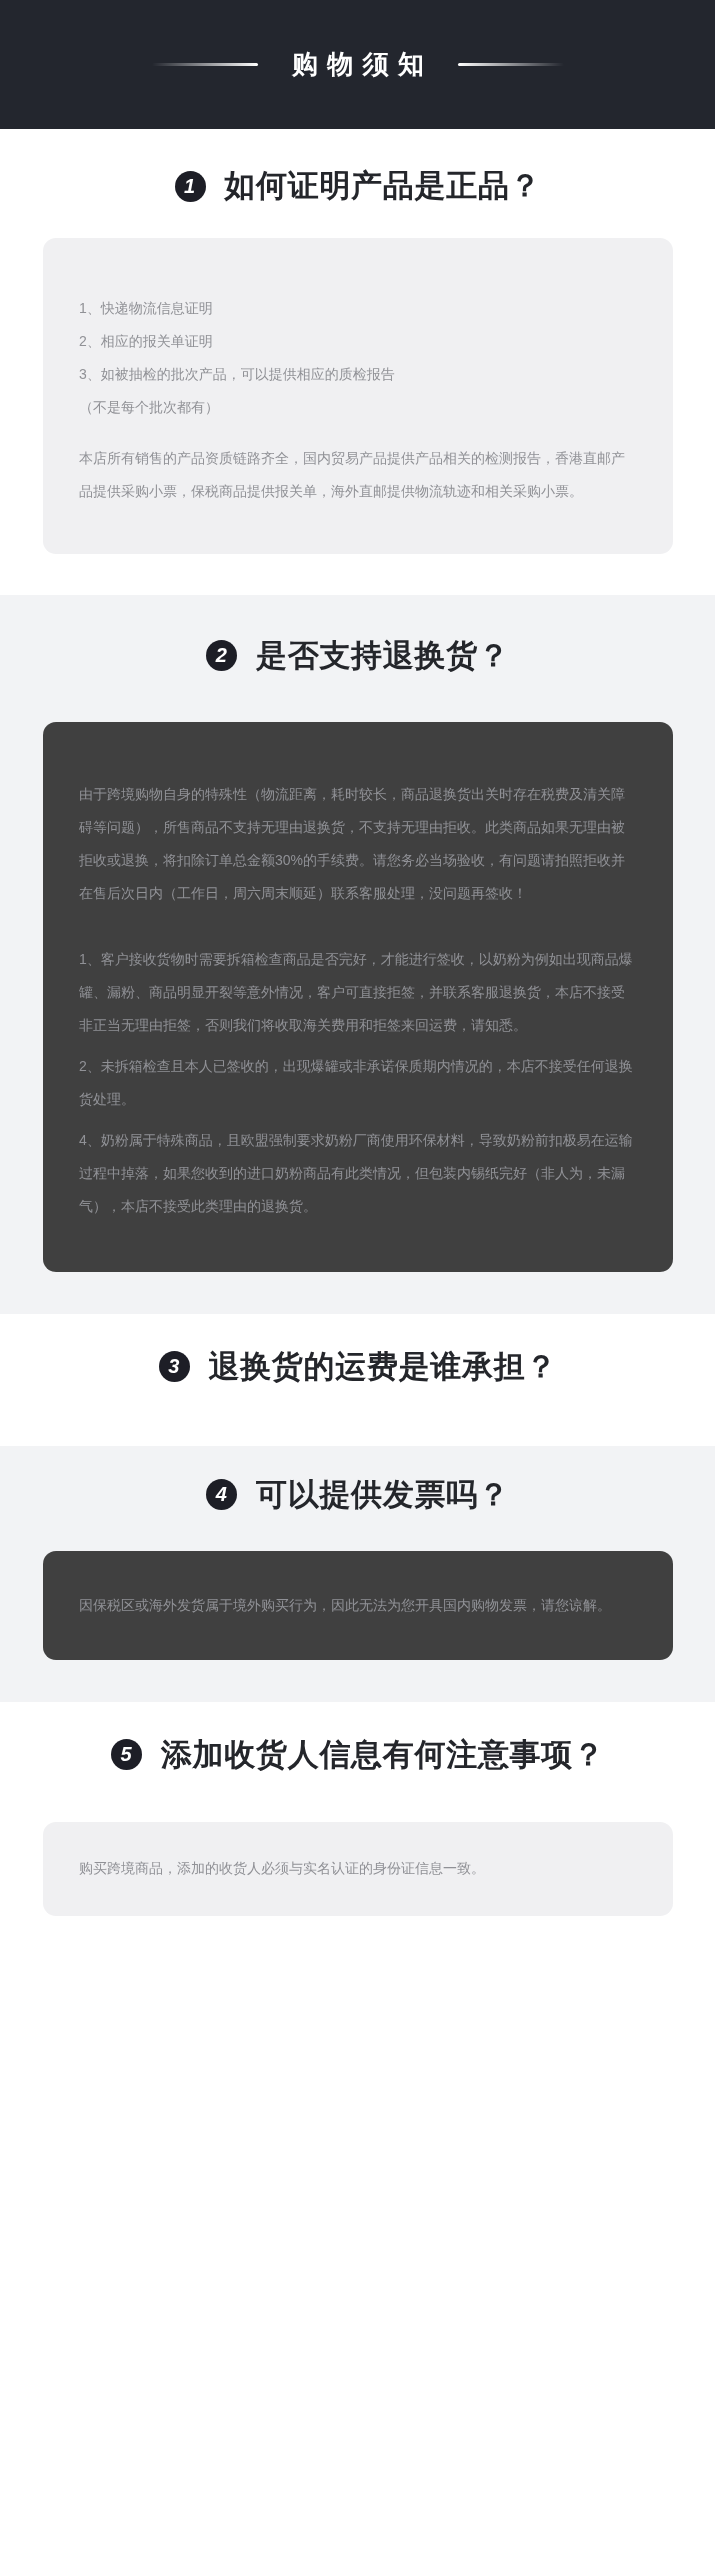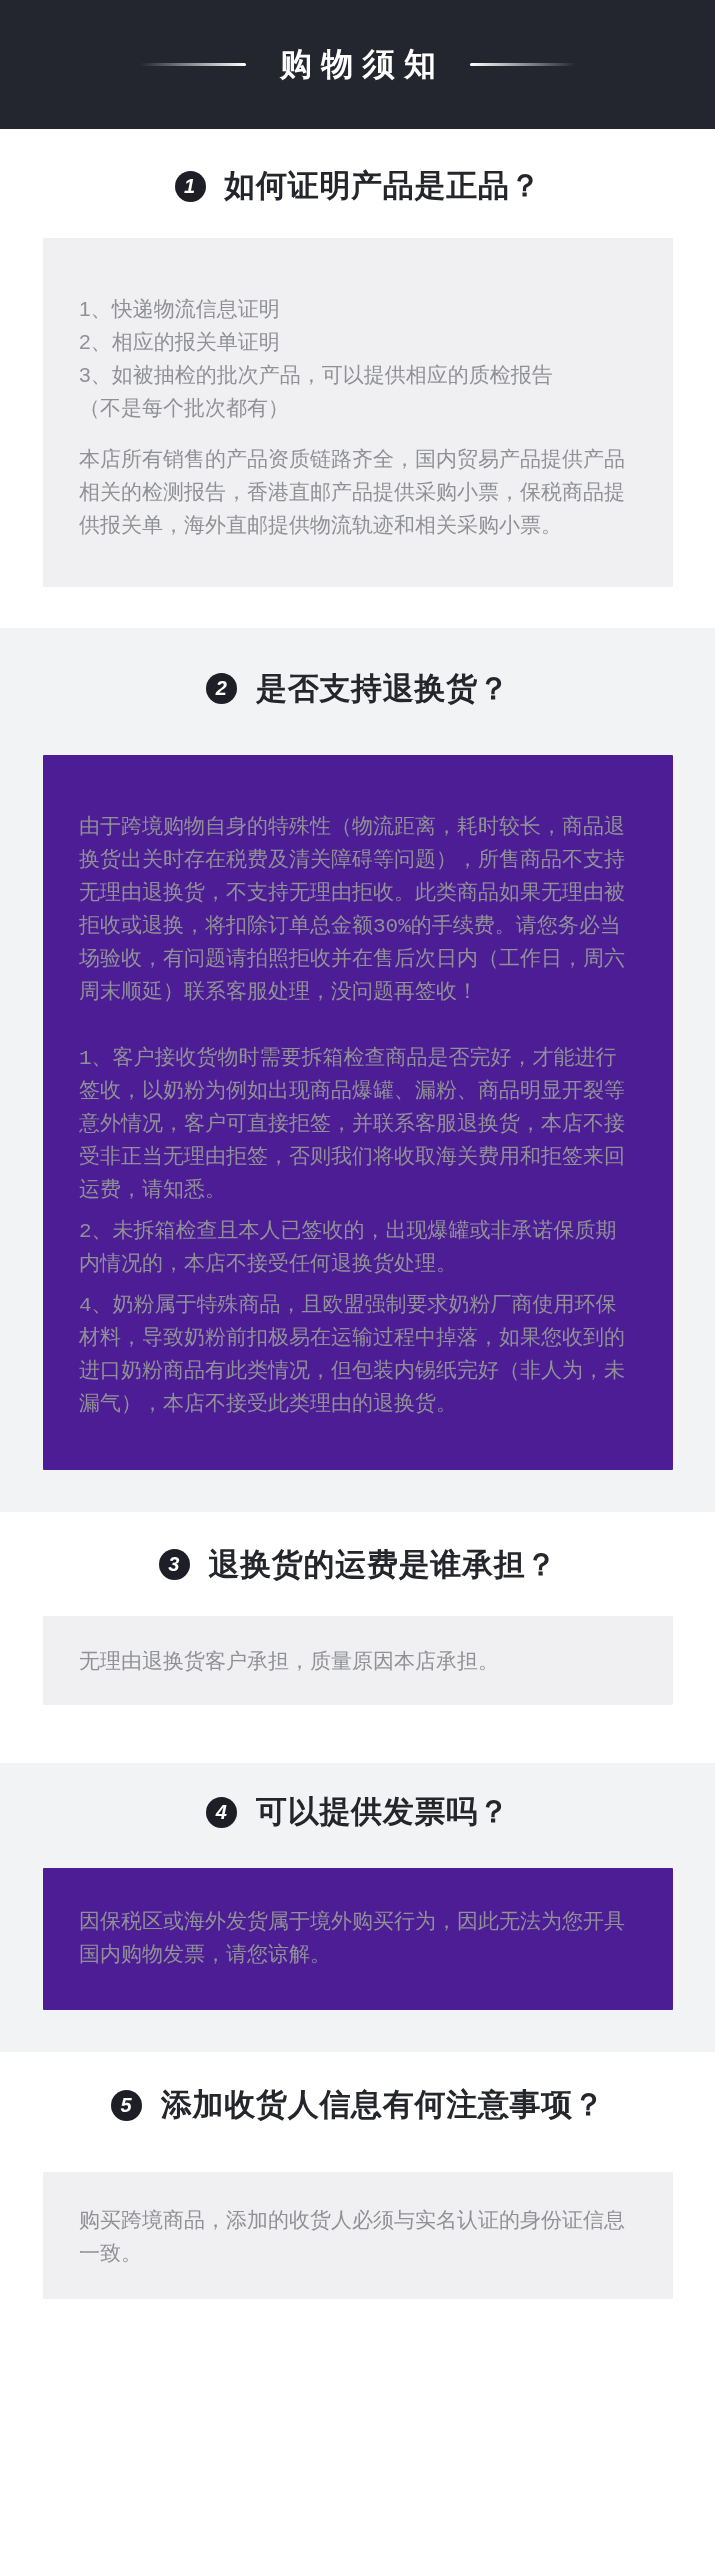--- a/index.html
+++ b/index.html
@@ -16,21 +16,21 @@
   .header{
     height:129px;
     background:#23262e;
     display:flex;
     align-items:center;
     justify-content:center;
     gap:25px;
   }
   .header-title{
     color:#ffffff;
-    font-size:32px;
+    font-size:26px;
     font-weight:bold;
     letter-spacing:9.3px;
     text-indent:9.3px;
     white-space:nowrap;
     text-align:center;
   }
   .decor-line{width:106px;height:3.3px;border-radius:2px;}
   .decor-line.left{background:linear-gradient(to left,#ffffff,rgba(255,255,255,0));}
   .decor-line.right{background:linear-gradient(to right,#ffffff,rgba(255,255,255,0));}
 
@@ -62,29 +62,29 @@
     font-size:31px;
     font-weight:bold;
     color:#24262b;
     letter-spacing:0.7px;
     white-space:nowrap;
   }
 
   
   .box{
     margin:0 43px;
-    border-radius:1px;
-    font-size:21px;
+    border-radius:13px;
+    font-size:14px;
     line-height:33px;
     color:#909196;
     text-align:left;
   }
   .box p{margin:0;}
   .box-gray{background:#f0f0f2;}
-  .box-white{background:#4c1d95;font-family:Liberation Mono, monospace;}
+  .box-white{background:#404040;}
 
   
   .sec1{padding-top:36px;}
   .sec1 .box{margin-top:30.5px;padding:54px 36px 46px 36px;}
   .sec1 .para{margin-top:18px;}
 
   .band{background:#f2f3f5;}
   .band2{margin-top:41px;padding:40px 0 42px 0;}
   .band2 .box{margin-top:45px;padding:56px 36px 49px 36px;}
   .band2 .item{margin-top:8px;}
@@ -135,23 +135,20 @@
       <p class="item">2、未拆箱检查且本人已签收的，出现爆罐或非承诺保质期内情况的，本店不接受任何退换货处理。</p>
       <p class="item">4、奶粉属于特殊商品，且欧盟强制要求奶粉厂商使用环保材料，导致奶粉前扣极易在运输过程中掉落，如果您收到的进口奶粉商品有此类情况，但包装内锡纸完好（非人为，未漏气），本店不接受此类理由的退换货。</p>
     </div>
   </div>
 
   <div class="sec3">
     <div class="sec-title">
       <span class="num-badge">3</span>
       <h2>退换货的运费是谁承担？</h2>
     </div>
-    <div class="box box-gray">
-      <p>无理由退换货客户承担，质量原因本店承担。</p>
-    </div>
   </div>
 
   <div class="band band4">
     <div class="sec-title">
       <span class="num-badge">4</span>
       <h2>可以提供发票吗？</h2>
     </div>
     <div class="box box-white">
       <p>因保税区或海外发货属于境外购买行为，因此无法为您开具国内购物发票，请您谅解。</p>
     </div>

